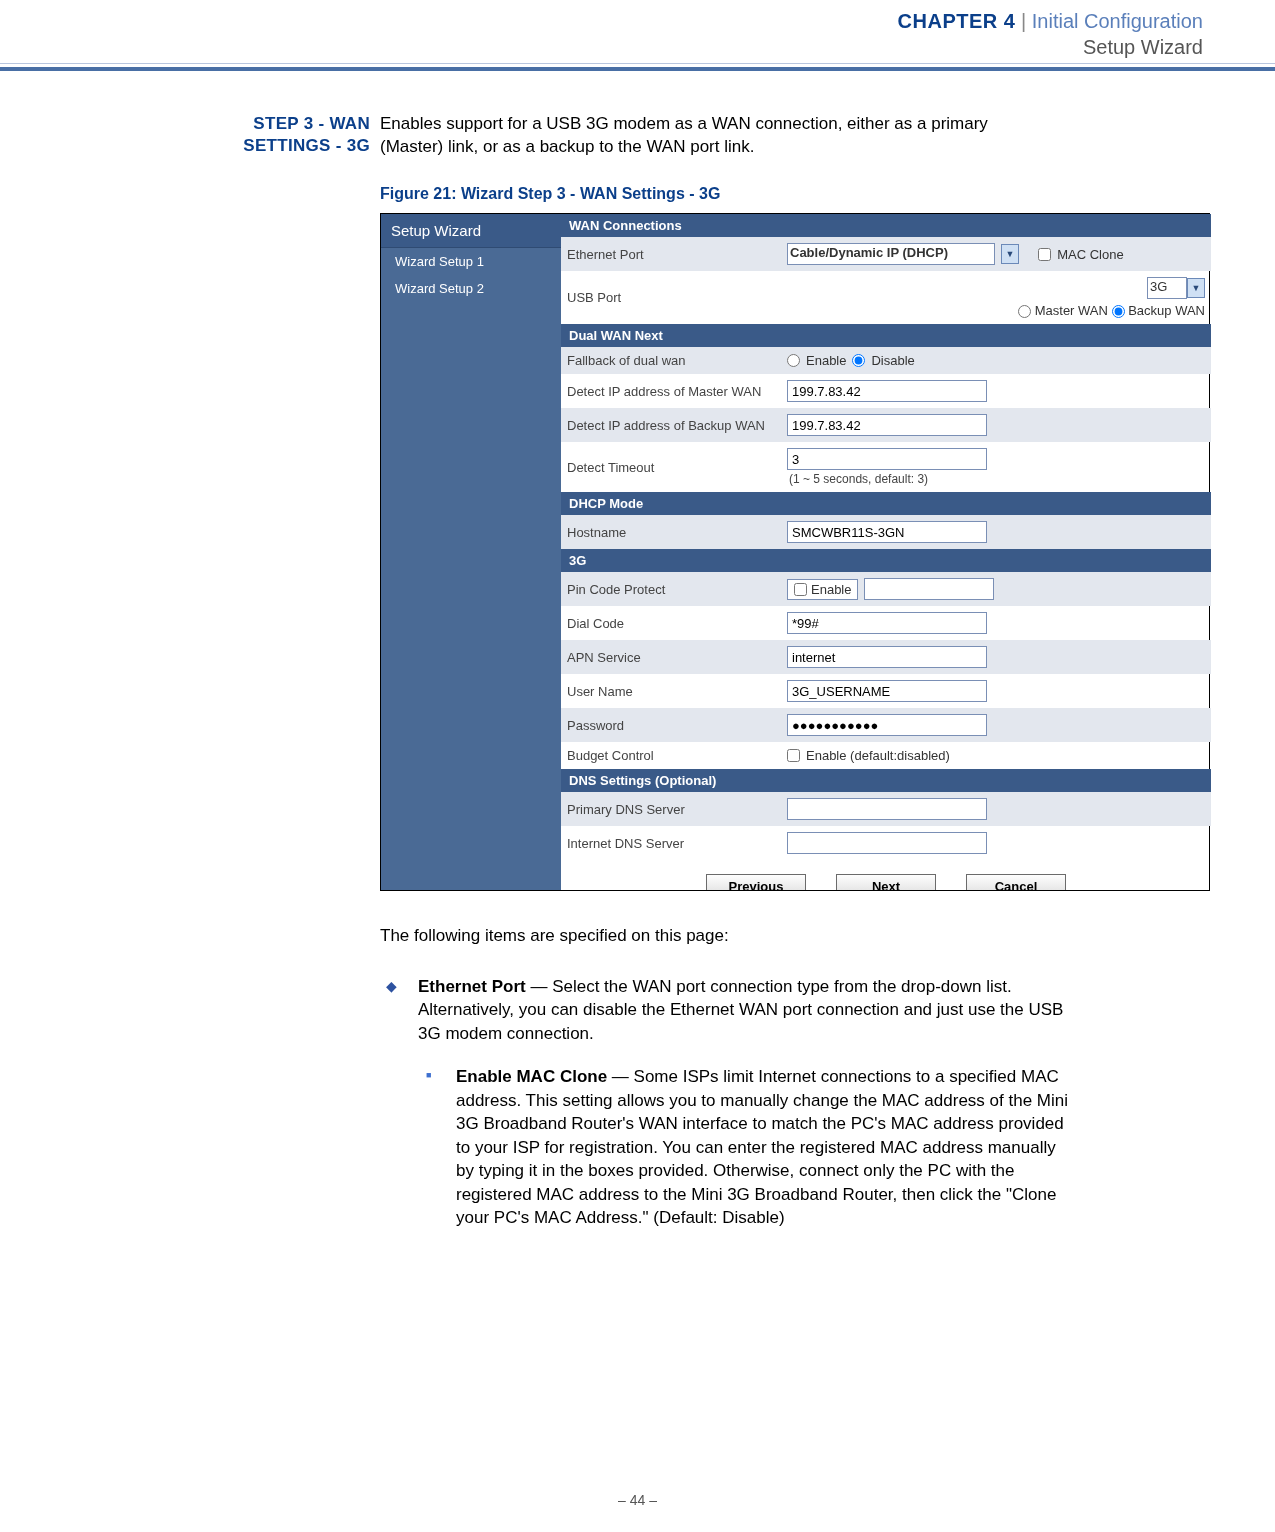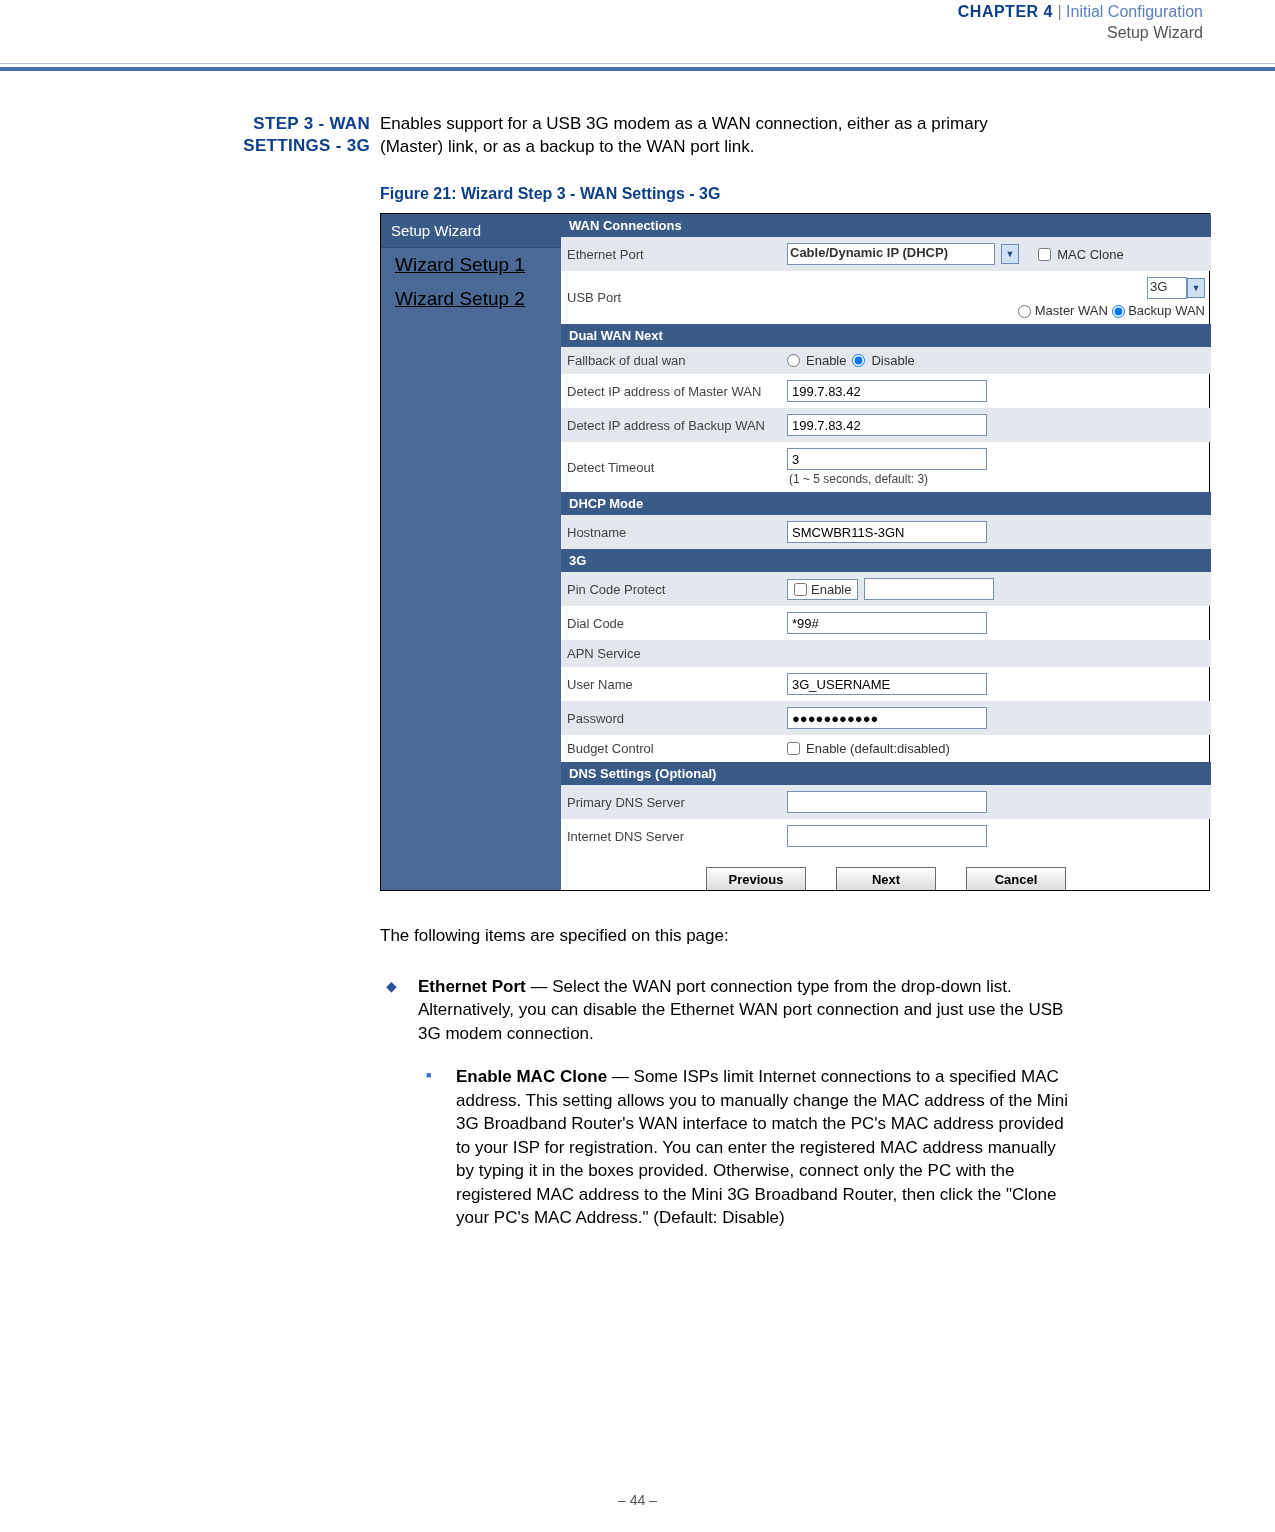--- a/index.html
+++ b/index.html
@@ -14,22 +14,22 @@
   }
   .header-area {
     position: absolute;
     top: 0;
     left: 0;
     width: 1275px;
   }
   .header-text {
     text-align: right;
     padding-right: 72px;
-    padding-top: 2px;
-    font-size: 16px;
+    padding-top: 8px;
+    font-size: 20px;
     line-height: 1.3;
   }
   .chapter-label { color: #0b3f8a; font-weight: bold; font-variant: small-caps; letter-spacing: 0.5px; }
   .pipe { color: #888; font-weight: normal; }
   .header-sub1 { color: #5a7fba; }
   .header-sub2 { color: #555; }
   .header-rule-thin {
     position: absolute;
     left: 0; top: 63px;
     width: 1275px; height: 1px;
@@ -100,23 +100,22 @@
   }
   .wiz-sidebar .title {
     background: #3a5a88;
     color: #fff;
     padding: 8px 10px;
     font-size: 15px;
     border-bottom: 1px solid #2f4b73;
   }
   .wiz-sidebar .item {
     padding: 6px 14px;
-    color: #000000;
-    font-size: 19px;
-    text-decoration: underline;
+    color: #ffffff;
+    font-size: 13px;
   }
   .wiz-main {
     position: absolute;
     top: 0; left: 180px;
     width: 650px; height: 100%;
     overflow: hidden;
     font-size: 13px;
     color: #333;
   }
   .wiz-section-hdr {
@@ -335,20 +334,23 @@
         </div>
       </div>
       <div class="wiz-row">
         <div class="wiz-label">Dial Code</div>
         <div class="wiz-val">
             <input class="wiz-input" value="*99#" style="">
           </div>
       </div>
       <div class="wiz-row alt">
         <div class="wiz-label">APN Service</div>
+        <div class="wiz-val">
+            <input class="wiz-input" value="internet" style="">
+          </div>
       </div>
       <div class="wiz-row">
         <div class="wiz-label">User Name</div>
         <div class="wiz-val">
             <input class="wiz-input" value="3G_USERNAME" style="">
           </div>
       </div>
       <div class="wiz-row alt">
         <div class="wiz-label">Password</div>
         <div class="wiz-val">

